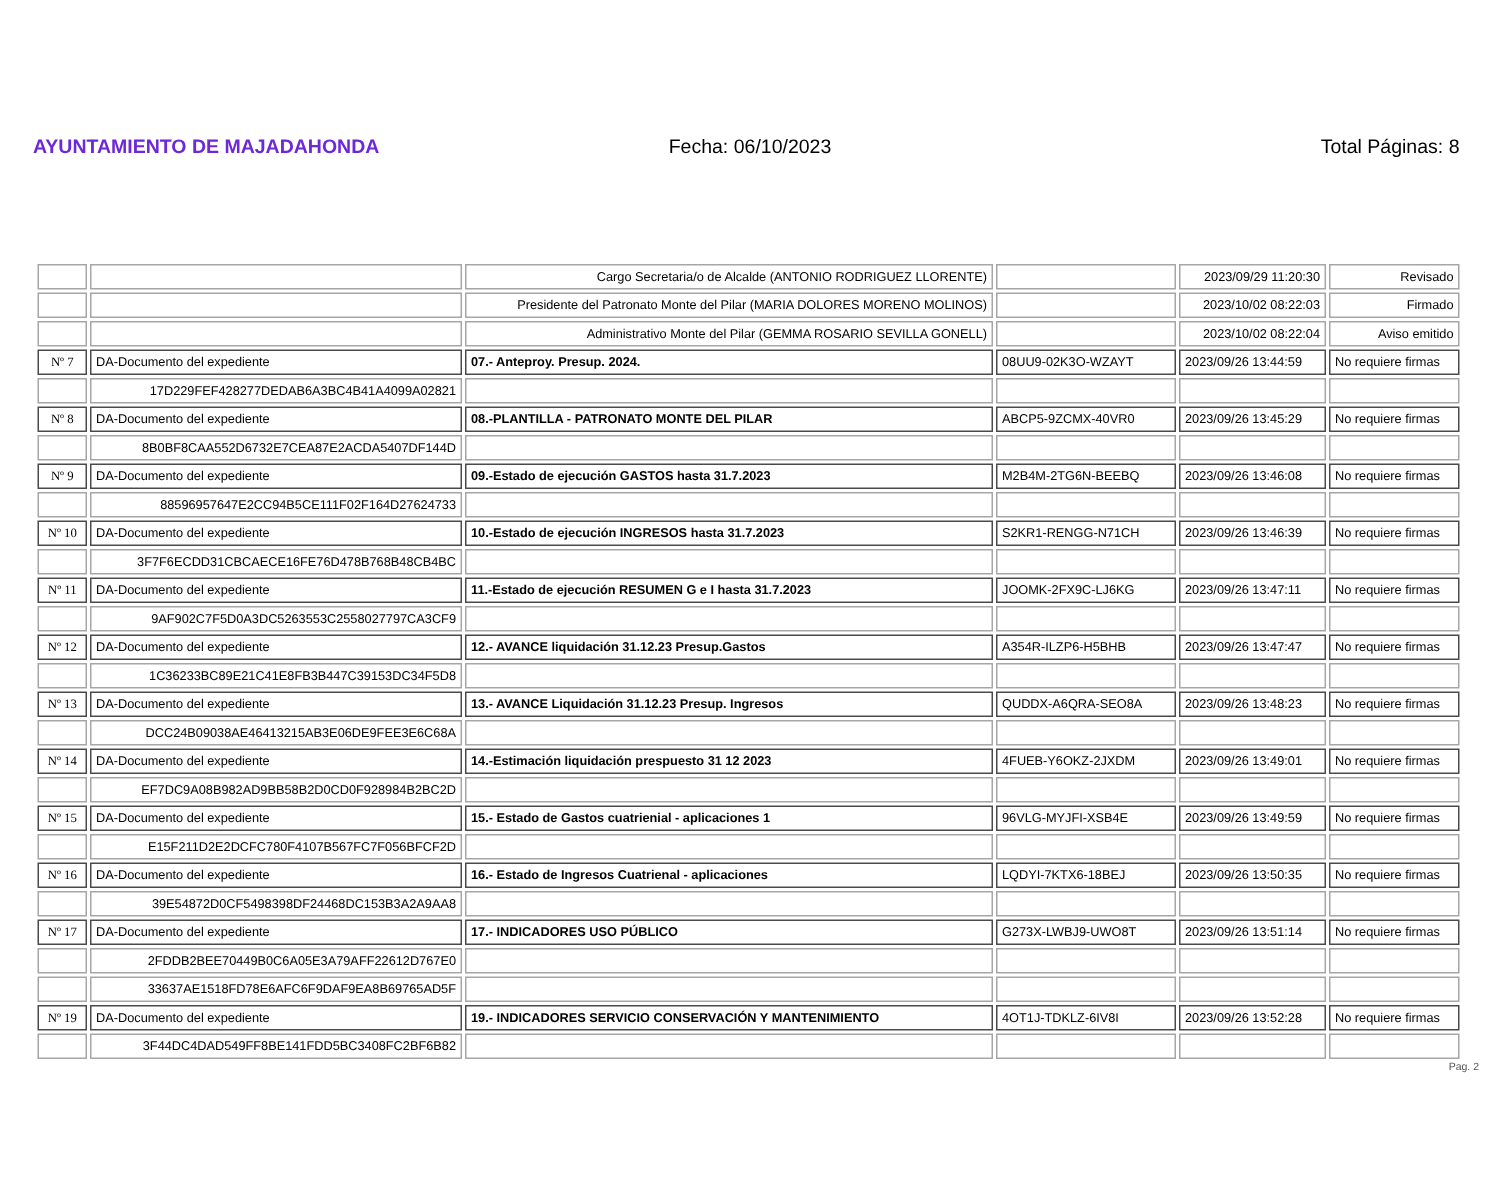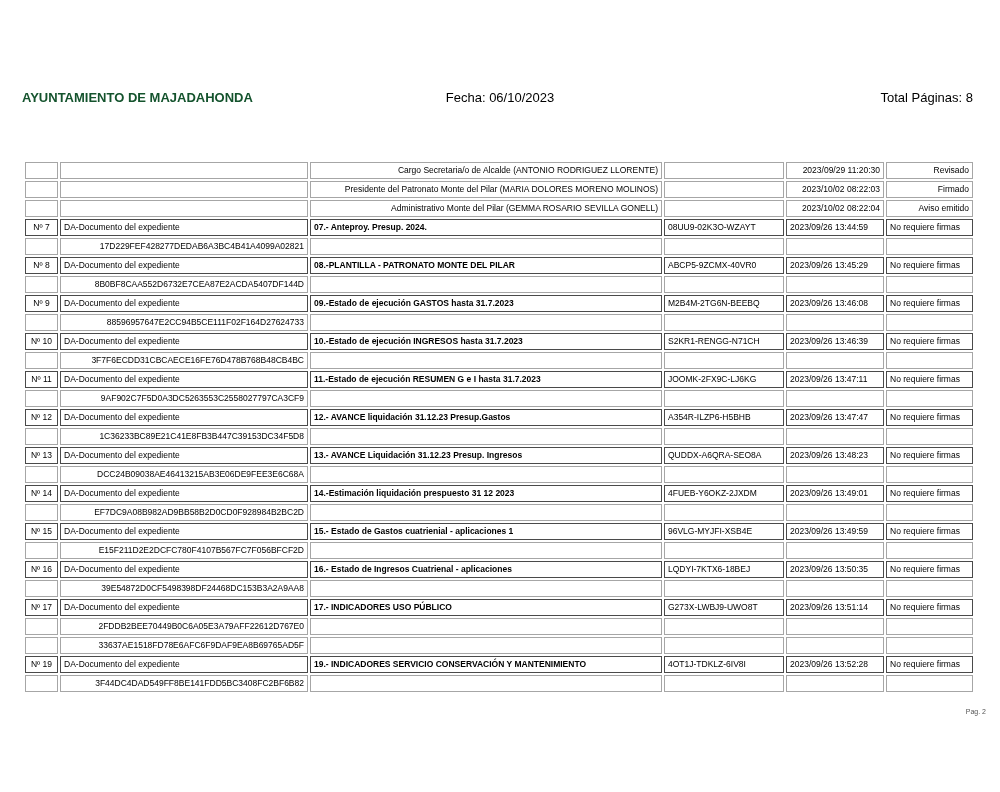--- a/index.html
+++ b/index.html
@@ -1,38 +1,38 @@
 <!DOCTYPE html>
 <html><head>
 <meta charset="utf-8">
 <style>
   html,body{margin:0;padding:0;}
   body{
     width:1000px;height:792px;position:relative;background:#ffffff;
     font-family:"Liberation Sans",sans-serif;overflow:hidden;
   }
   .page-header{position:absolute;top:90px;left:0;width:1000px;height:16px;}
-  .org-title{position:absolute;left:22px;top:0;font-size:13px;font-weight:bold;color:#14532d;white-space:nowrap;}
+  .org-title{position:absolute;left:22px;top:0;font-size:13px;font-weight:bold;color:#6d28d9;white-space:nowrap;}
   .report-date{position:absolute;left:0;right:0;top:0;text-align:center;font-size:13px;color:#000;white-space:nowrap;}
   .total-pages{position:absolute;right:27px;top:0;font-size:13px;color:#000;white-space:nowrap;}
 
   table.doc-table{
-    position:absolute;left:23px;top:160px;width:952px;
+    position:absolute;left:23px;top:174px;width:952px;
     border-collapse:separate;border-spacing:2px;table-layout:fixed;
   }
   table.doc-table td{
     border:1px solid #a6a6a6;background:#fff;
     height:13px;line-height:13px;padding:1px 3px;
     font-size:8.5px;color:#000;
     overflow:hidden;white-space:nowrap;vertical-align:middle;
   }
   tr.doc-row td{border-color:#4a4a4a;}
   tr.sig-row td, tr.hash-row td{border-color:#a6a6a6;}
   td.right{text-align:right;}
-  td.center{text-align:center;}
+  td.center{text-align:center;font-family:Liberation Serif, serif;}
   td.bold{font-weight:bold;}
   td.gray{color:#8e8e8e;}
 
   .page-number{
     position:absolute;right:14px;top:708px;
     font-size:7px;color:#555;z-index:2;
   }
 </style>
 </head>
 <body>

